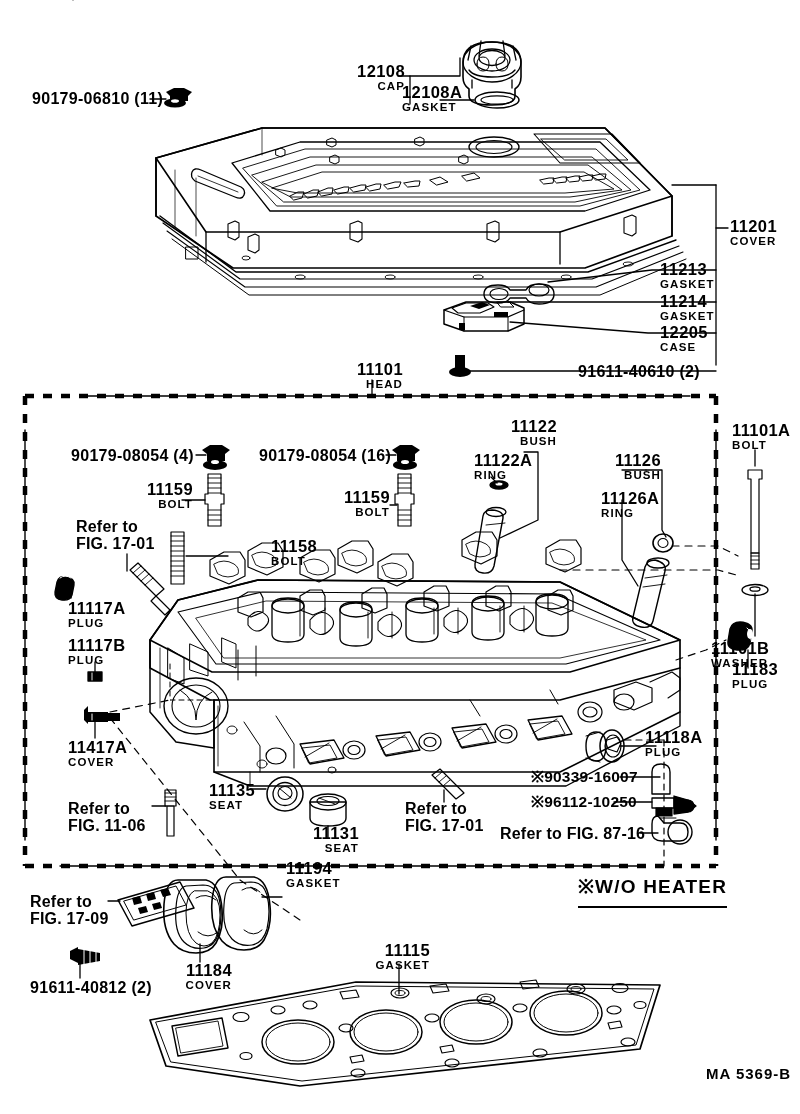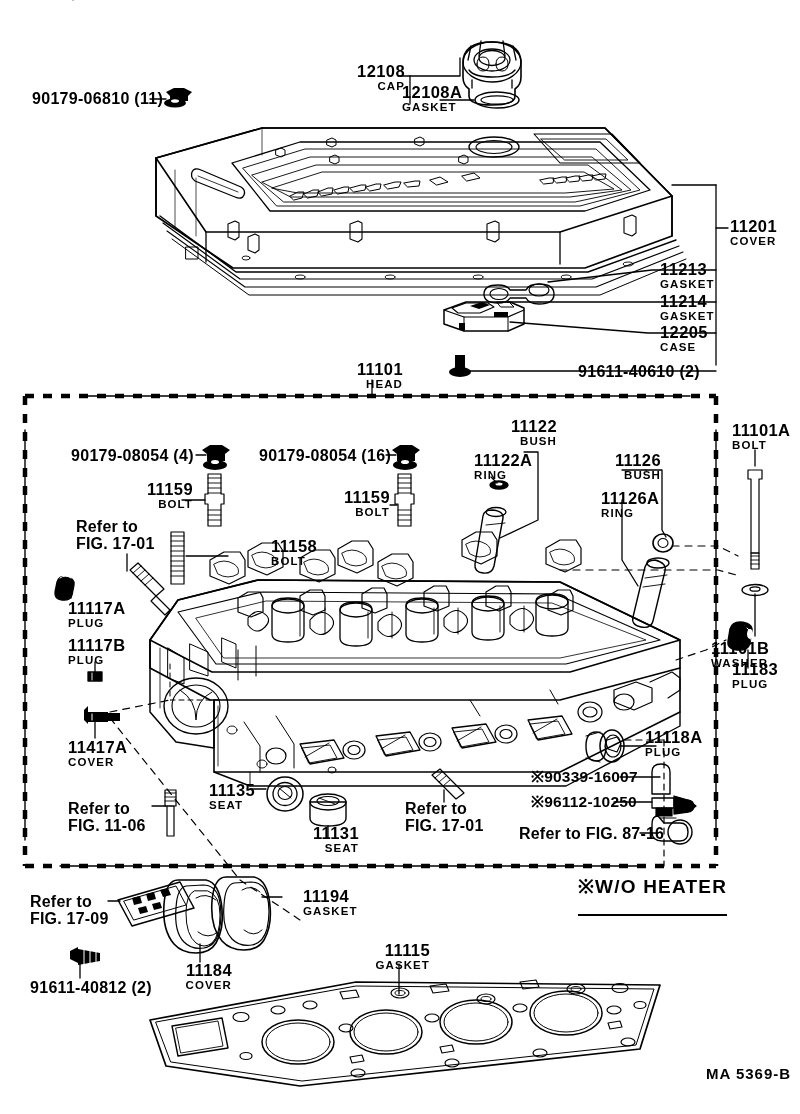--- a/index.html
+++ b/index.html
@@ -38,21 +38,21 @@
   .refer span { display:block; }
   .refer.one { line-height:1; }
 
   .note-ast {
     position:absolute; white-space:nowrap; font-size:15.5px;
     font-weight:700; letter-spacing:0.2px; line-height:1;
   }
   .legend {
     position:absolute; white-space:nowrap; font-size:19px;
     font-weight:700; letter-spacing:1.2px; line-height:1;
-    border-bottom:2.2px solid #000; padding-bottom:18px;text-align:right;
+    border-bottom:2.2px solid #000; padding-bottom:10px;text-align:right;
   }
   .sheetcode {
     position:absolute; white-space:nowrap; font-size:15px;
     font-weight:700; letter-spacing:1px;
   }
 </style>
 </head>
 <body>
 
 <div id="sheet">
@@ -803,32 +803,32 @@
   <div class="refer" style="left:68px; top:800px;">
     <span>Refer to</span>
     <span>FIG. 11-06</span>
   </div>
 
   <div class="refer" style="left:405px; top:800px;">
     <span>Refer to</span>
     <span>FIG. 17-01</span>
   </div>
 
-  <div class="refer one" style="left:500px; top:826px;margin-left:19px;">
+  <div class="refer one" style="left:500px; top:826px;">
     <span>Refer to FIG. 87-16</span>
   </div>
 
   <div class="refer" style="left:30px; top:893px;">
     <span>Refer to</span>
     <span>FIG. 17-09</span>
   </div>
 
   <div class="legend" style="left:578px; top:877px;">※W/O  HEATER</div>
 
-  <div class="lbl lft" style="left:286px; top:888px;margin-left:17px;">
+  <div class="lbl lft" style="left:286px; top:860px;">
     <span class="num">11194</span>
     <span class="nm">GASKET</span>
   </div>
 
   <div class="lbl ctr" style="left:170px; top:962px; width:62px;">
     <span class="num">11184</span>
     <span class="nm">COVER</span>
   </div>
 
   <div class="lbl ctr" style="left:368px; top:942px; width:62px;">

